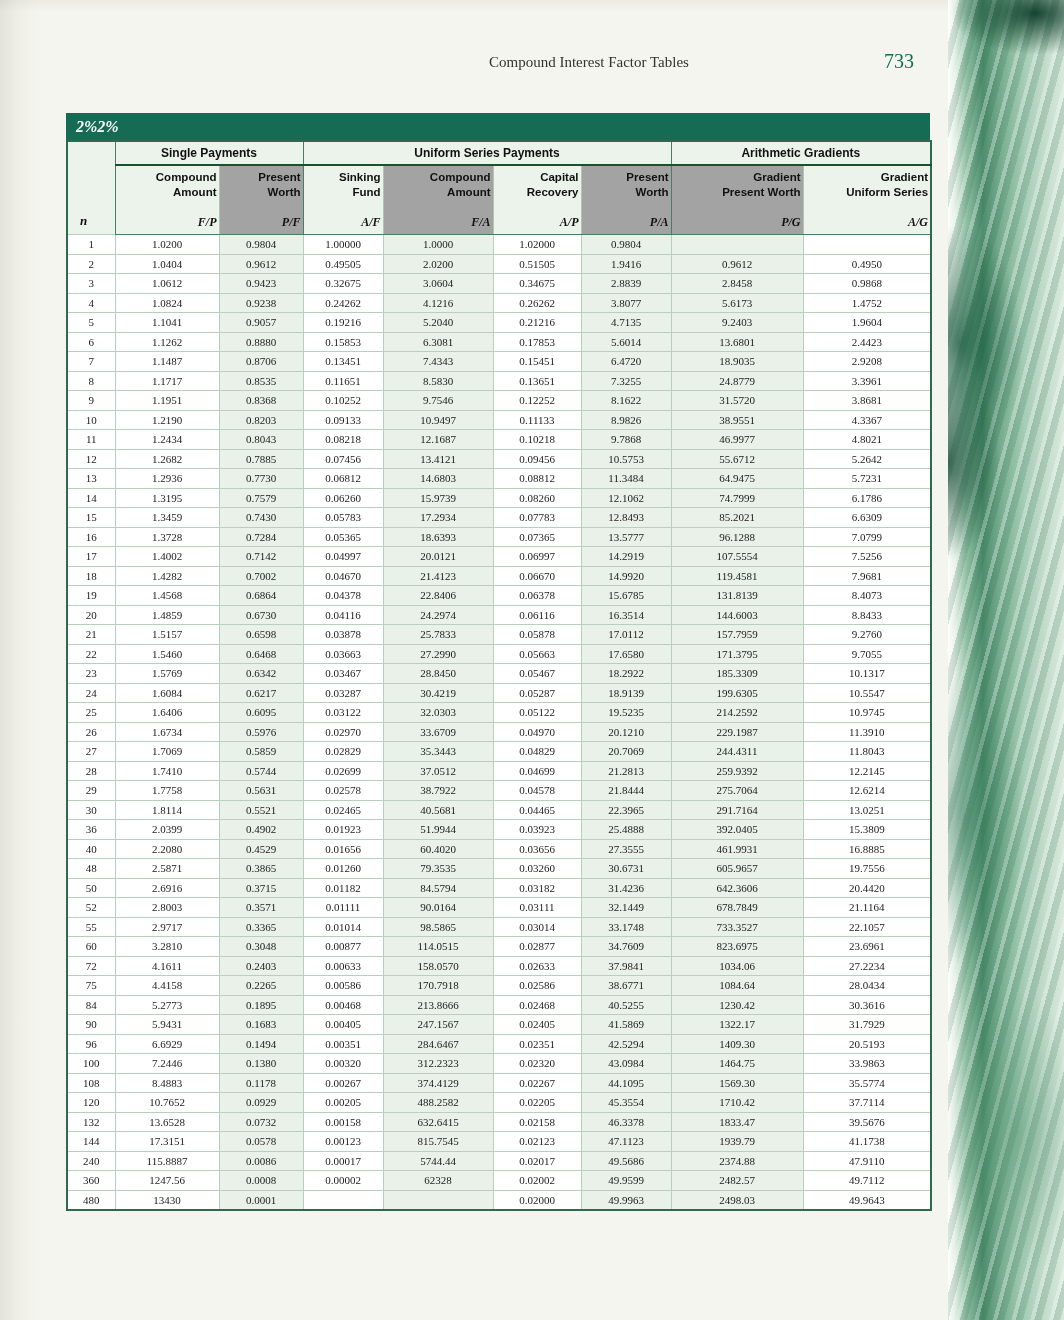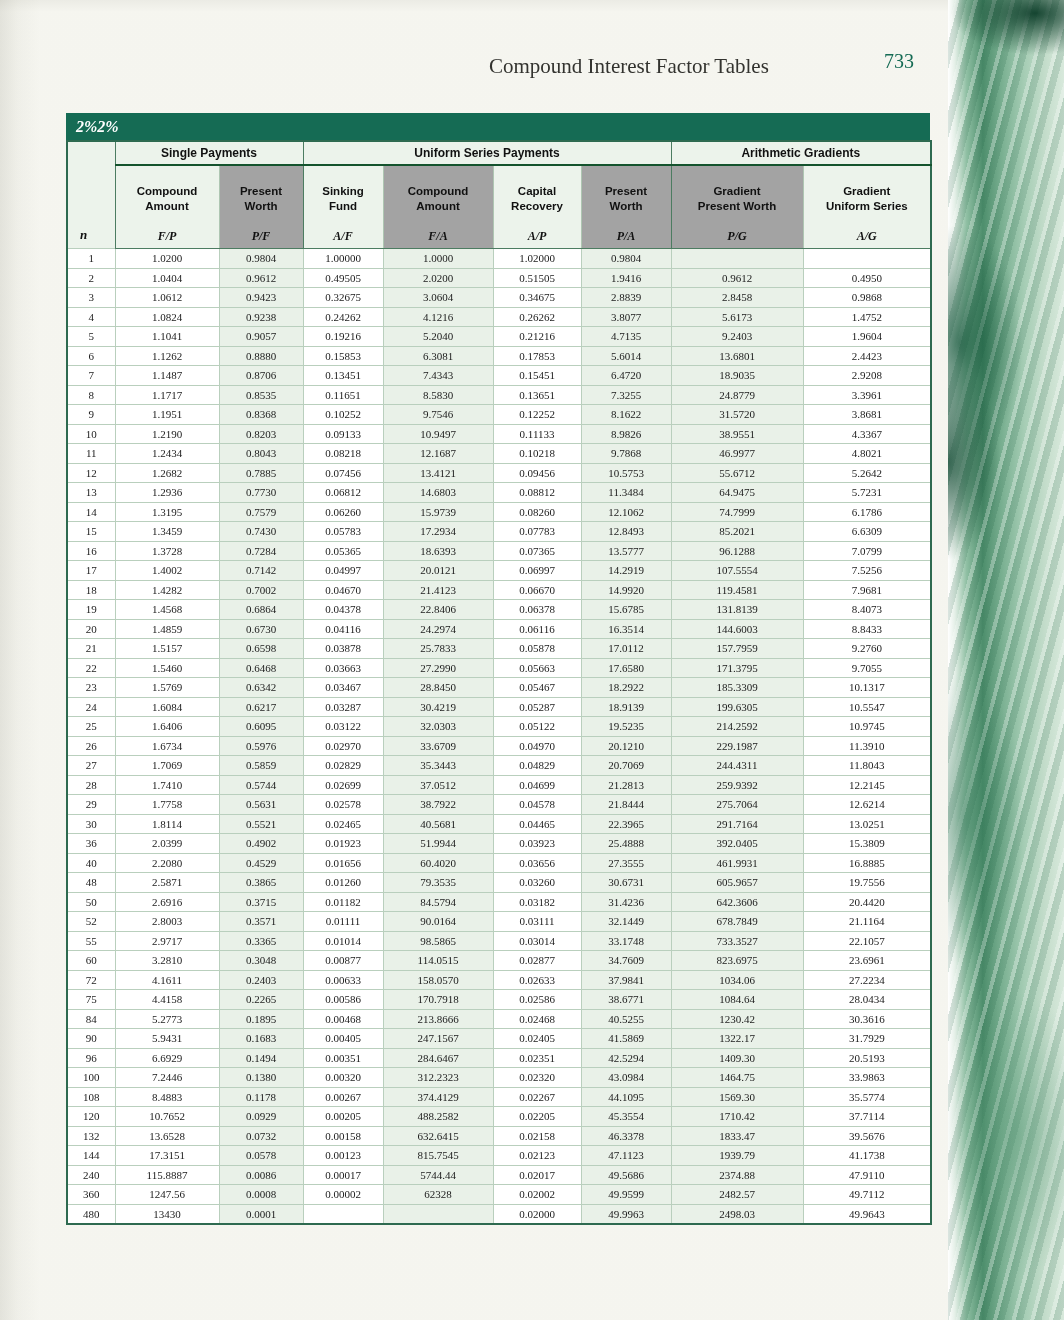--- a/index.html
+++ b/index.html
@@ -11,21 +11,21 @@
   .page {
     position: absolute; inset: 0;
     background:
       linear-gradient(180deg, #f0f0ec 0px, #fafaf7 12px, #fafaf7 100%),
       linear-gradient(90deg, #e7e7e2 0px, #f4f4f0 18px, #fafaf7 40px, #fafaf7 100%);
     background-blend-mode: multiply;
   }
   
   .header-title {
     position: absolute; top: 54px; left: 489px;
-    font-family: "Liberation Serif", serif; font-size: 21px; color: #33332f;
+    font-family: "Liberation Serif", serif; font-size: 15px; color: #33332f;
   }
   .page-number {
     position: absolute; top: 50px; left: 884px;
     font-family: "Liberation Serif", serif; font-size: 20px; font-weight: normal; color: #156b54;
   }
   
   .table-wrap { position: absolute; left: 66px; top: 113px; width: 864px; }
   .table-bar {
     height: 27px; background: #156b54; display: flex; align-items: center; padding: 0 10px;
   }
@@ -44,22 +44,22 @@
   }
   thead th { background: #ecf3eb; font-weight: bold; color: #111111; }
   th.group-head {
     font-size: 12px; height: 24px; text-align: center;
     border-bottom: 2px solid #14532d; border-left: 1.5px solid #4c7c61;
   }
   th.n-head {
     vertical-align: bottom; text-align: left; padding: 0 0 5px 12px; font-size: 13px;
   }
   th.col-head {
-    font-size: 11.5px; vertical-align: bottom; text-align: center;
-    padding: 18px 2px 4px; line-height: 1.3; border-left: 1px solid #aec6b2;
+    font-size: 11.5px; vertical-align: bottom; text-align: right;
+    padding: 4px 2px 4px; line-height: 1.3; border-left: 1px solid #aec6b2;
   }
   th.col-head.group-start { border-left: 1.5px solid #4c7c61; }
   thead tr:last-child th { border-bottom: 1.5px solid #4c7c61; }
   .sym { font-family: "Liberation Serif", serif; font-style: italic; }
   th.col-head .sym-line { margin-top: 15px; font-size: 12px; }
   thead th.tint { background: #a3a3a3; }
 
   tbody td {
     height: 18.5px; line-height: 18.5px; padding: 0 2px;
     font-family: "Liberation Serif", serif; font-size: 11px; text-align: center;

